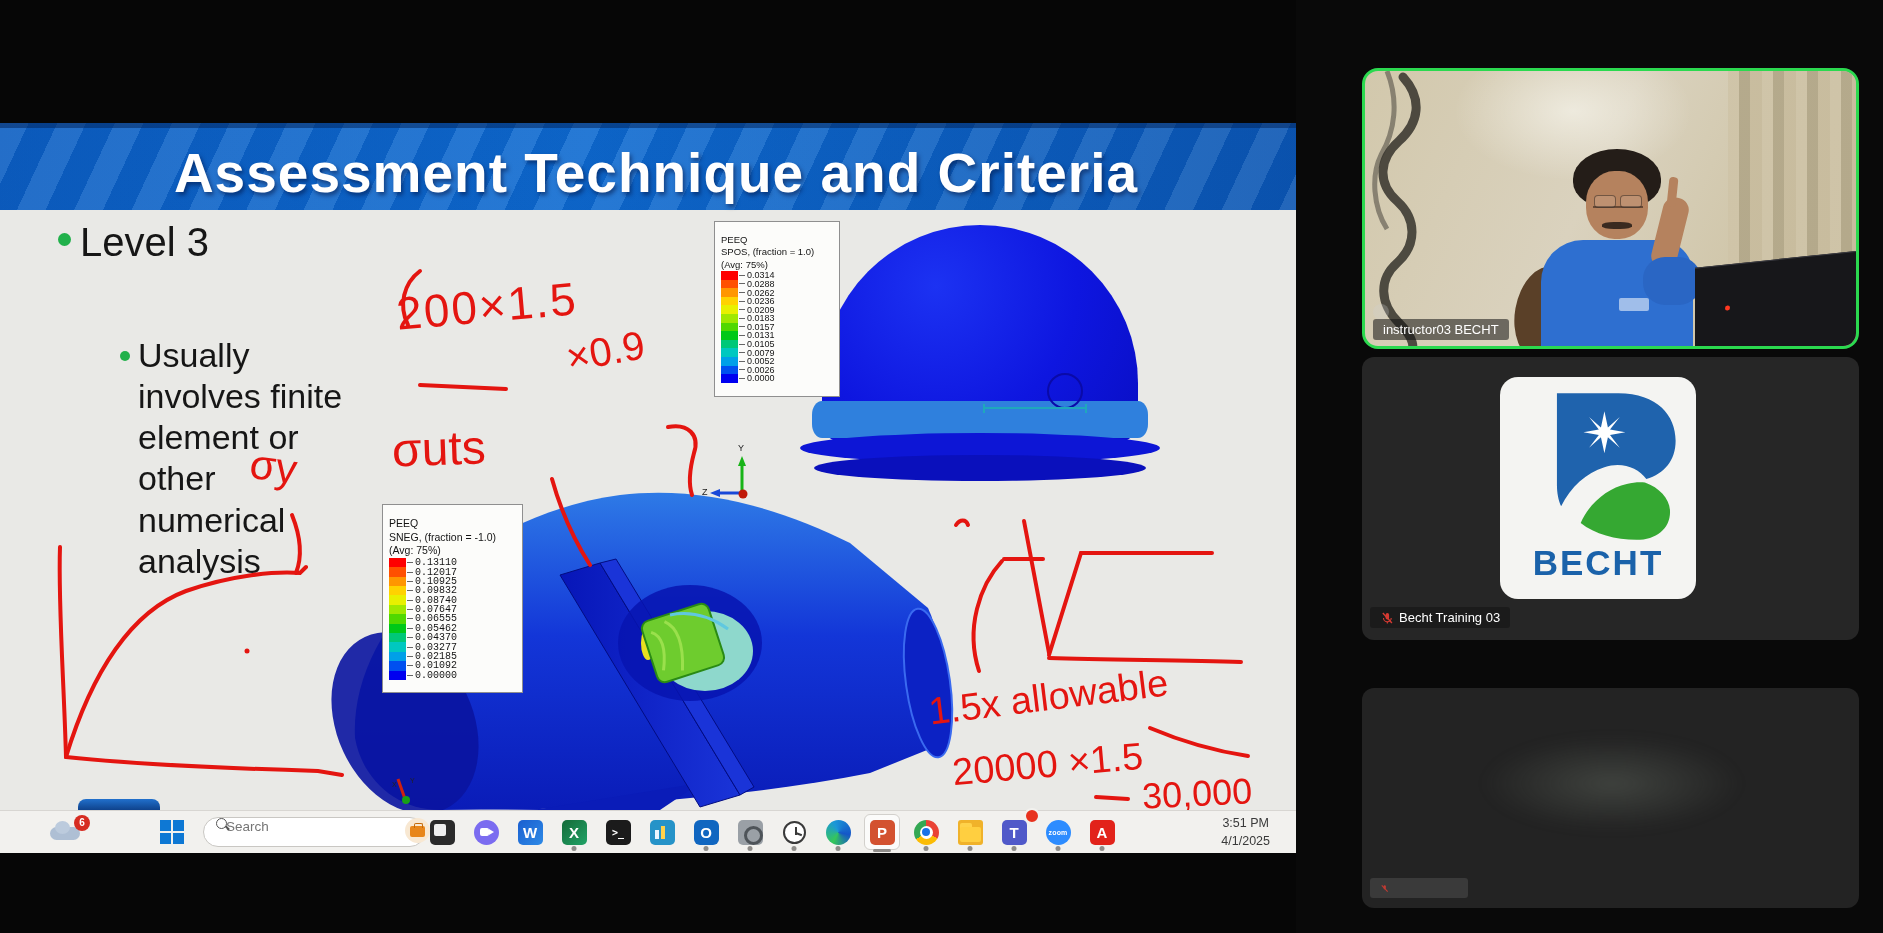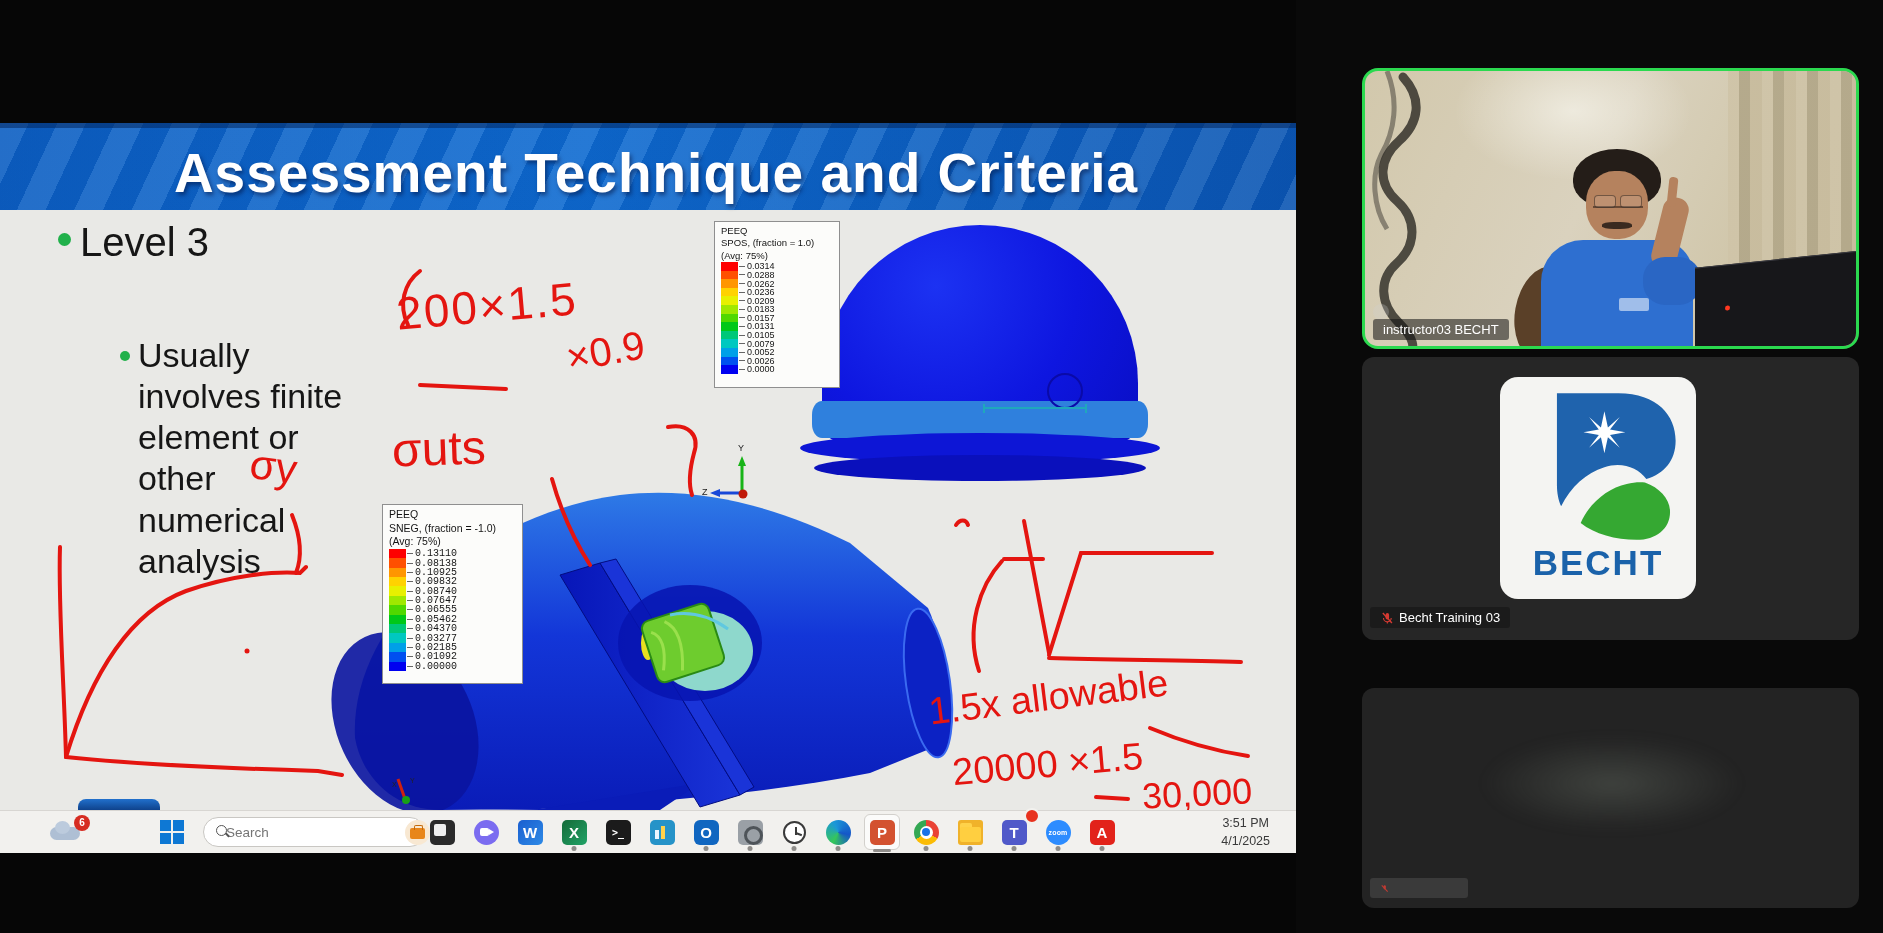--- a/index.html
+++ b/index.html
@@ -18,21 +18,21 @@
   #titleband::after{content:"";position:absolute;left:0;right:0;top:0;height:5px;background:rgba(4,40,96,.55);}
   #slide-title{position:absolute;width:100%;text-align:center;top:10px;margin:8px;color:#fff;
     font-size:55px;font-weight:bold;letter-spacing:1px;text-shadow:2px 3px 4px rgba(0,10,50,.5);}
 
   
   .bdot{position:absolute;border-radius:50%;background:#21b14b;}
   #b1{left:80px;top:95px;font-size:40px;line-height:1.22;color:#161616;}
   #b2{left:138px;top:212px;width:230px;font-size:34px;line-height:1.21;color:#161616;}
 
   
-  .legend{position:absolute;background:#fcfcfa;border:1px solid #8f8f8f;padding:3px 6px 4px;color:#141414;z-index:6;}
+  .legend{position:absolute;background:#fcfcfa;border:1px solid #8f8f8f;padding:12px 6px 4px;color:#141414;z-index:6;}
   .lg-head{line-height:1.3;white-space:nowrap;}
   .lg-row{display:flex;align-items:center;}
   .lg-sw{display:inline-block;width:17px;height:100%;}
   .lg-tick{display:inline-block;width:6px;border-top:1px solid #666;margin:0 2px 0 1px;}
   #legend0{left:714px;top:98px;width:112px;height:158px;font-size:9px;}
   #legend0 .lg-head{font-size:9.5px;}
   #legend0 .lg-row{height:8.6px;}
   #legend1{left:382px;top:381px;width:127px;height:171px;font-size:10px;}
   #legend1 .lg-head{font-size:10.5px;}
   #legend1 .lg-row{height:9.4px;font-family:Liberation Mono, monospace;}
@@ -64,21 +64,21 @@
     border-top:1px solid #d8d6d2;z-index:20;}
   #onedrive{left:50px;top:8px;width:38px;height:26px;position:absolute;}
   #cloud{position:absolute;left:0;top:8px;width:30px;height:13px;background:#aebfd4;border-radius:8px;}
   #cloud::before{content:"";position:absolute;left:5px;top:-6px;width:15px;height:13px;border-radius:50%;background:#bccbdd;}
   #od-badge{position:absolute;right:-2px;top:-4px;width:16px;height:16px;border-radius:50%;background:#d62b20;
     color:#fff;font-size:10px;font-weight:bold;text-align:center;line-height:16px;}
   #startbtn{left:160px;top:9px;width:24px;height:24px;position:absolute;display:grid;
     grid-template-columns:11px 11px;grid-gap:2px;}
   #startbtn span{width:11px;height:11px;background:#0e78d4;}
   #searchbox{left:203px;top:6px;width:222px;height:30px;position:absolute;background:#fff;
-    border:1px solid #c9c7c3;border-radius:16px;display:flex;align-items:center;padding:0 3px 0 12px;box-sizing:border-box;}
+    border:1px solid #c9c7c3;border-radius:16px;display:flex;align-items:flex-start;padding:0 3px 0 12px;box-sizing:border-box;}
   #searchbox input{border:none;outline:none;flex:1;font-size:13.5px;color:#444;background:transparent;font-family:inherit;}
   #search-glyph{width:14px;height:14px;margin-right:8px;position:relative;}
   #search-glyph::before{content:"";position:absolute;left:0;top:0;width:9px;height:9px;border:1.8px solid #555;border-radius:50%;}
   #search-glyph::after{content:"";position:absolute;left:9px;top:9px;width:5px;height:1.8px;background:#555;transform:rotate(45deg);}
   #bing-daily{width:25px;height:25px;border-radius:50%;background:#f8e8d2;position:relative;flex:none;}
   #bing-daily::before{content:"";position:absolute;left:5px;top:8px;width:15px;height:11px;background:#e8861a;border-radius:2px;}
   #bing-daily::after{content:"";position:absolute;left:9px;top:5px;width:7px;height:4px;border:1.5px solid #c56a0a;border-bottom:none;border-radius:2px 2px 0 0;}
 
   #tb-icons{left:420px;top:0;height:42px;position:absolute;display:flex;}
   .tb-item{width:44px;height:42px;position:relative;display:flex;align-items:center;justify-content:center;}
@@ -306,21 +306,21 @@
       <div class="lg-head">(Avg: 75%)</div>
       <div class="lg-rows">
           <div class="lg-row">
             <span class="lg-sw" style="background: rgb(254, 0, 0);"></span>
             <span class="lg-tick"></span>
             <span class="lg-val">0.13110</span>
           </div>
           <div class="lg-row">
             <span class="lg-sw" style="background: rgb(255, 80, 0);"></span>
             <span class="lg-tick"></span>
-            <span class="lg-val">0.08138</span>
+            <span class="lg-val">0.12017</span>
           </div>
           <div class="lg-row">
             <span class="lg-sw" style="background: rgb(255, 150, 0);"></span>
             <span class="lg-tick"></span>
             <span class="lg-val">0.10925</span>
           </div>
           <div class="lg-row">
             <span class="lg-sw" style="background: rgb(255, 210, 0);"></span>
             <span class="lg-tick"></span>
             <span class="lg-val">0.09832</span>

